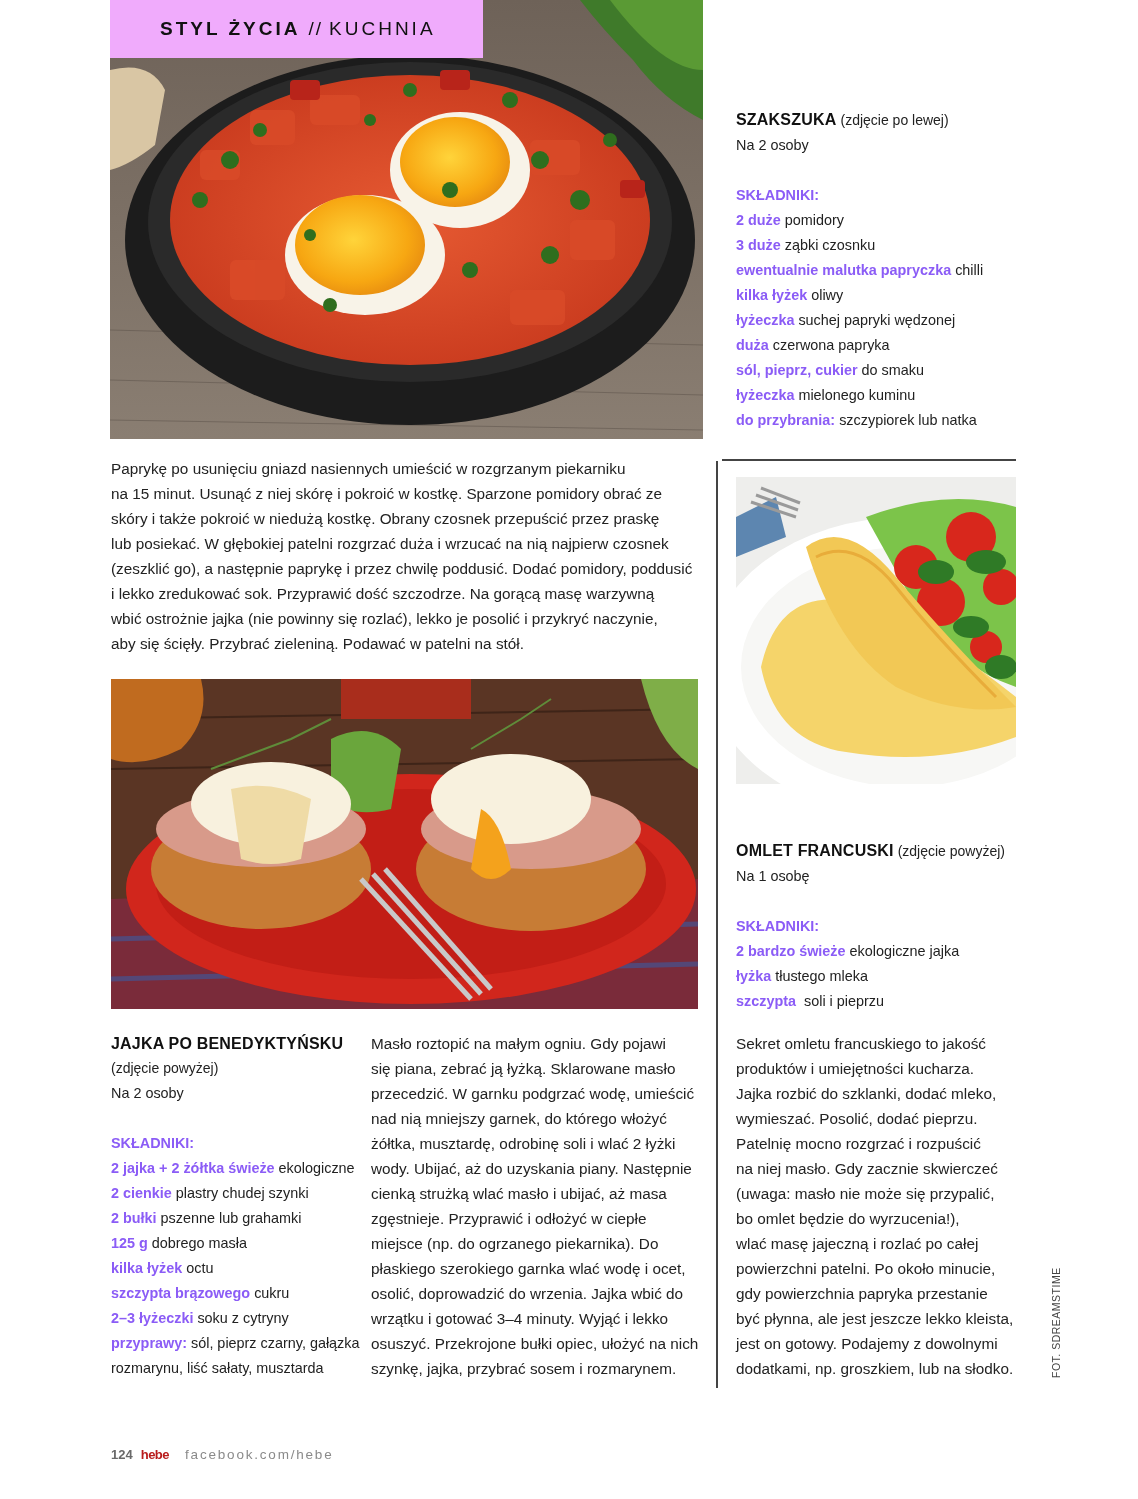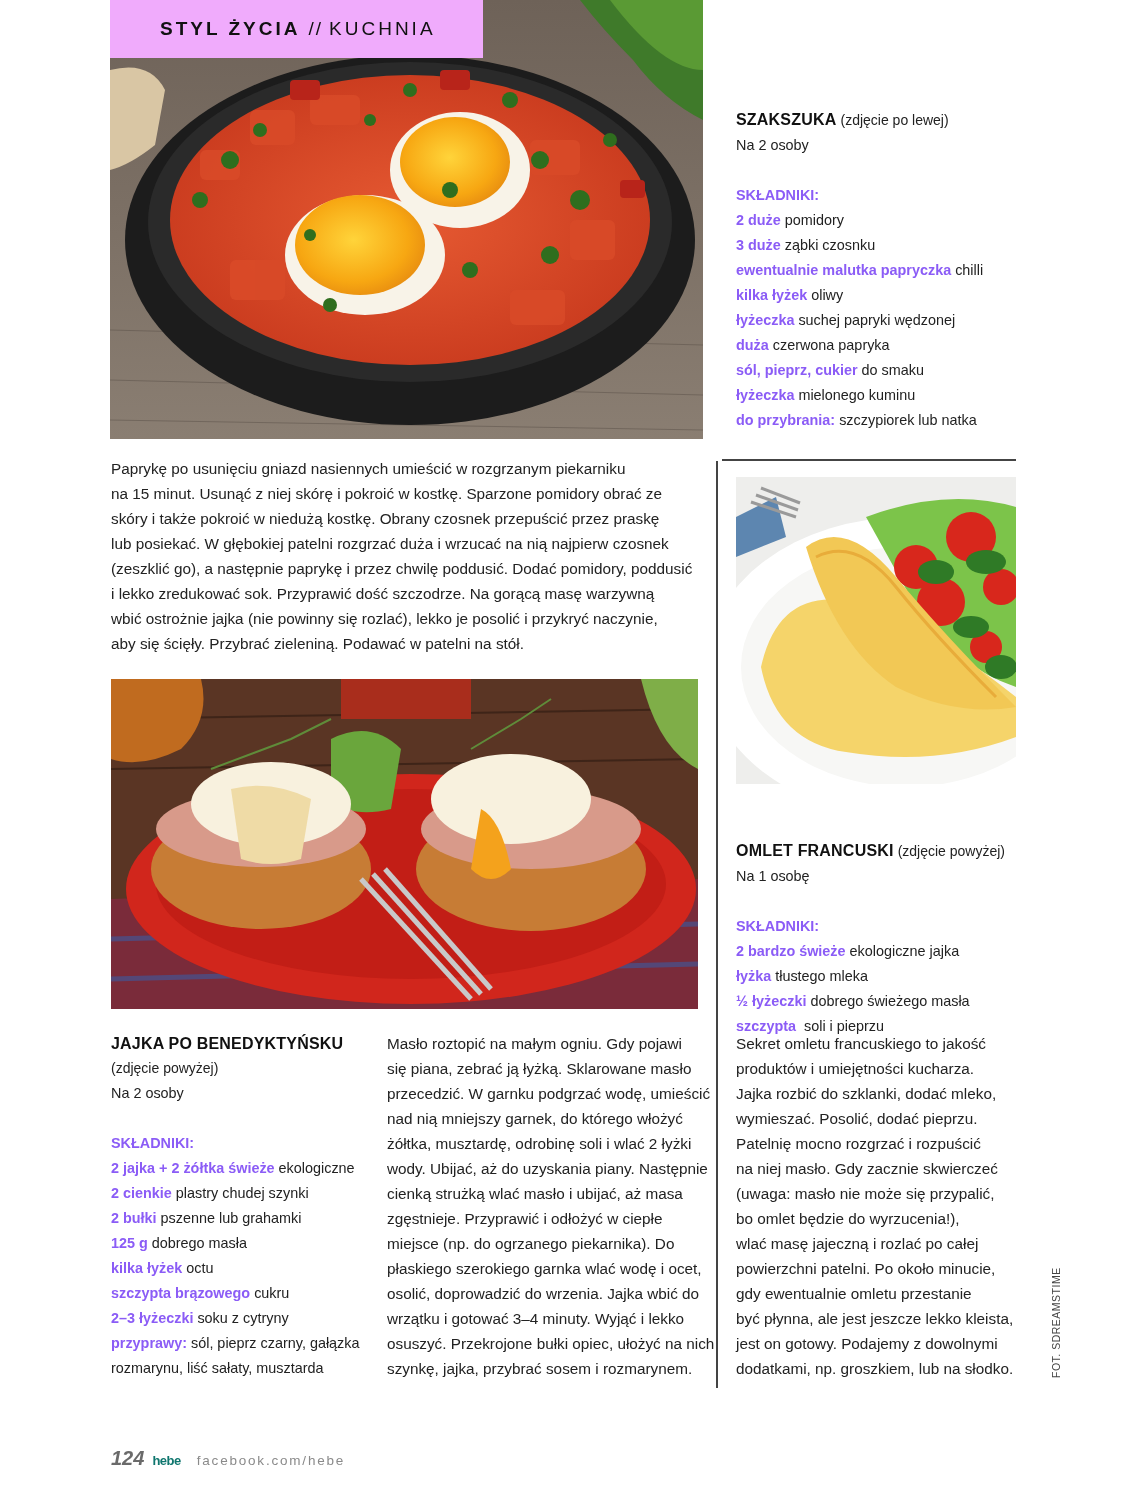--- a/index.html
+++ b/index.html
@@ -24,29 +24,29 @@
   .text-block b { font-weight:700; color:#8b5cf6; }
   .text-block .gap { height:25px; }
 
   .body-text { position:absolute; font-size:15.3px; line-height:25px; color:#222; }
 
   #recipe-shakshuka { left:736px; top:107px; width:290px; }
   #recipe-omelette { left:736px; top:838px; width:290px; }
   #recipe-benedict { left:111px; top:1031px; width:250px; }
 
   #shakshuka-method { left:111px; top:456px; width:595px; }
-  #benedict-method { left:371px; top:1031px; width:340px;margin-left:16px; }
+  #benedict-method { left:371px; top:1031px; width:340px; }
   #omelette-method { left:736px; top:1031px; width:290px; }
 
   .rule-h { position:absolute; left:722px; top:459px; width:294px; height:1.5px; background:#444; }
   .rule-v { position:absolute; left:716px; top:461px; width:2px; height:927px; background:#444; }
 
   .footer { position:absolute; left:111px; top:1447px; display:flex; align-items:baseline; }
-  .footer .page-num { font-size:20px; font-weight:700; color:#6a6a6a;font-style:italic; }
-  .footer .brand { font-size:13px; font-weight:700; color:#0f766e; margin-left:8px; letter-spacing:-0.5px; }
+  .footer .page-num { font-size:13px; font-weight:700; color:#6a6a6a; }
+  .footer .brand { font-size:13px; font-weight:700; color:#b91c1c; margin-left:8px; letter-spacing:-0.5px; }
   .footer .url { font-size:13.5px; color:#8a8a8a; letter-spacing:1.8px; margin-left:16px; }
 
   .photo-credit { position:absolute; left:1050px; top:1378px; transform-origin:left top; transform:rotate(-90deg);
     font-size:10.5px; letter-spacing:0.5px; color:#444; white-space:nowrap; }
 </style>
 </head>
 <body>
 
 <div class="photo" id="photo-shakshuka" title="Shakshuka – eggs baked in tomato sauce in a cast-iron pan with parsley">
   <svg viewBox="0 0 593 439" preserveAspectRatio="none">
@@ -225,36 +225,35 @@
 <div class="text-block" id="recipe-omelette">
   <div>
     <span class="title">OMLET FRANCUSKI</span>
     <span class="note">(zdjęcie powyżej)</span>
   </div>
   <div>Na 1 osobę</div>
   <div class="gap"></div>
   <div><b>SKŁADNIKI:</b></div>
   <div><b>2 bardzo świeże</b><span> ekologiczne jajka</span></div>
   <div><b>łyżka</b><span> tłustego mleka</span></div>
-  <div><b>½ łyżeczki</b><span> dobrego świeżego masła</span></div>
   <div><b>szczypta</b><span style="white-space:pre">  soli i pieprzu</span></div>
 </div>
 
 <div class="body-text" id="omelette-method">
   <div>Sekret omletu francuskiego to jakość</div>
   <div>produktów i umiejętności kucharza.</div>
   <div>Jajka rozbić do szklanki, dodać mleko,</div>
   <div>wymieszać. Posolić, dodać pieprzu.</div>
   <div>Patelnię mocno rozgrzać i rozpuścić</div>
   <div>na niej masło. Gdy zacznie skwierczeć</div>
   <div>(uwaga: masło nie może się przypalić,</div>
   <div>bo omlet będzie do wyrzucenia!),</div>
   <div>wlać masę jajeczną i rozlać po całej</div>
   <div>powierzchni patelni. Po około minucie,</div>
-  <div>gdy ewentualnie omletu przestanie</div>
+  <div>gdy powierzchnia papryka przestanie</div>
   <div>być płynna, ale jest jeszcze lekko kleista,</div>
   <div>jest on gotowy. Podajemy z dowolnymi</div>
   <div>dodatkami, np. groszkiem, lub na słodko.</div>
 </div>
 
 <div class="text-block" id="recipe-benedict">
   <div class="title">JAJKA PO BENEDYKTYŃSKU</div>
   <div class="note">(zdjęcie powyżej)</div>
   <div>Na 2 osoby</div>
   <div class="gap"></div>

